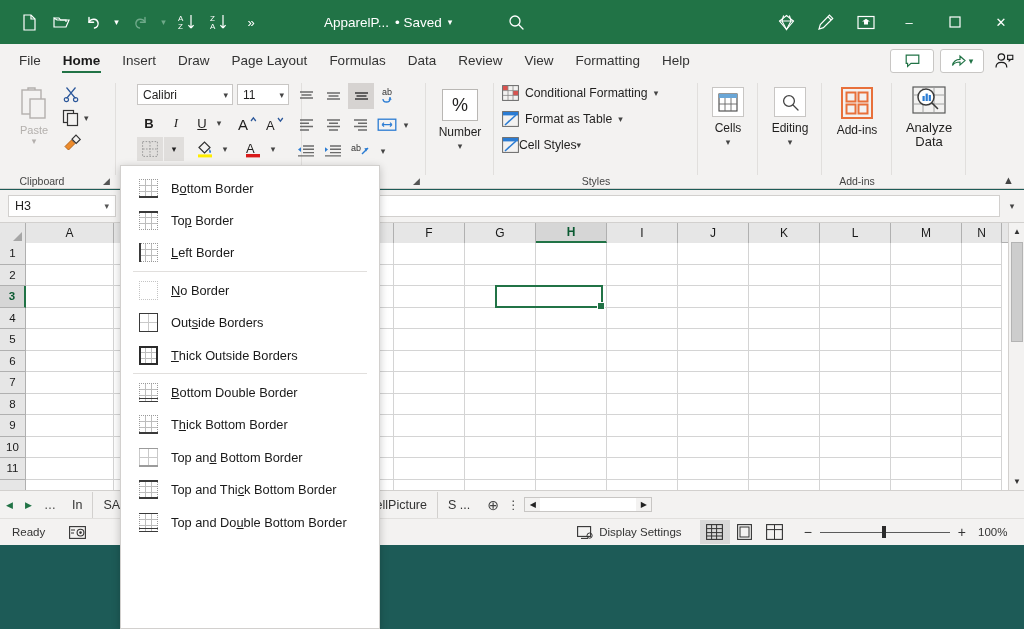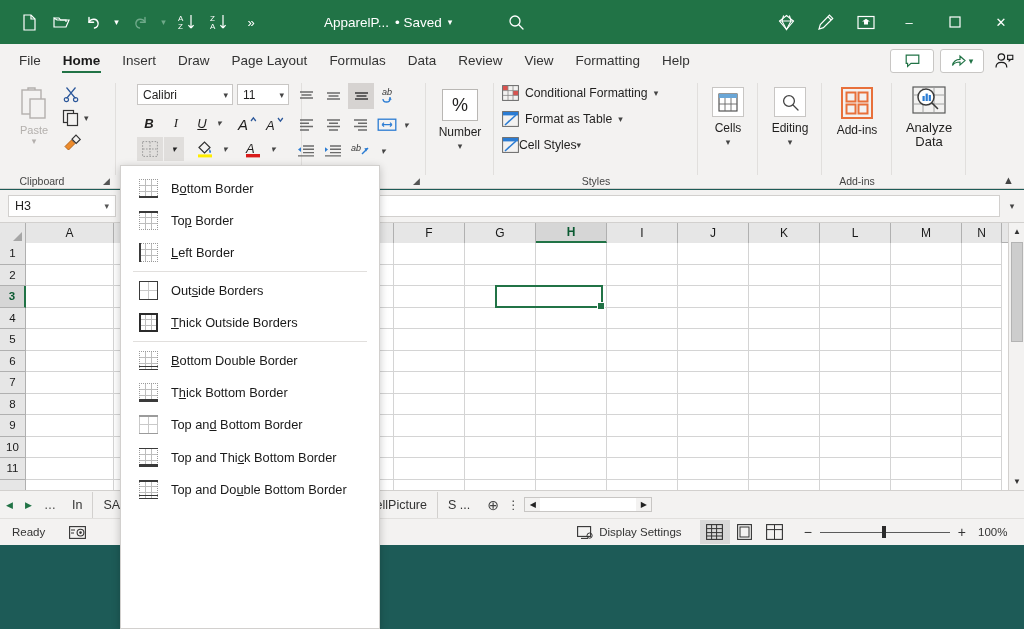--- a/index.html
+++ b/index.html
@@ -75,21 +75,21 @@
   .smallop{ position:absolute; display:flex; align-items:center; gap:2px;}
 
   
   .fbox{
     position:absolute; height:21px; border:1px solid #c8c6c4; background:#fff;
     display:flex; align-items:center; padding-left:5px; font-size:12px; color:#201f1e;
   }
   .fbox .dd{ margin-left:auto; margin-right:4px; font-size:9px; color:#444; }
   .fbtn{
     position:absolute; width:24px; height:24px; display:flex; align-items:center; justify-content:center;
-    font-size:13px; color:#201f1e;font-style:italic;
+    font-size:13px; color:#201f1e;
   }
   .fbtn.small{ width:14px; font-size:9px; }
 
   
   .redhl{
     position:absolute; border:2px solid #f2593a; border-radius:2px;
     pointer-events:none;
   }
 
   
@@ -964,20 +964,26 @@
           <span class="bg-grid"></span>
           <span class="eb lft"></span>
         </span>
       <span><u class="acc">L</u>eft Border</span>
     </div>
 
     <div class="bdiv"></div>
 
     <div class="bitem">
       <span class="bico">
+          <span class="nobord"></span>
+        </span>
+      <span><u class="acc">N</u>o Border</span>
+    </div>
+    <div class="bitem">
+      <span class="bico">
           <span class="lightgrid"></span>
           <span class="eb all"></span>
         </span>
       <span>Out<u class="acc">s</u>ide Borders</span>
     </div>
     <div class="bitem">
       <span class="bico">
           <span class="bg-grid"></span>
           <span class="eb thickall"></span>
         </span>

